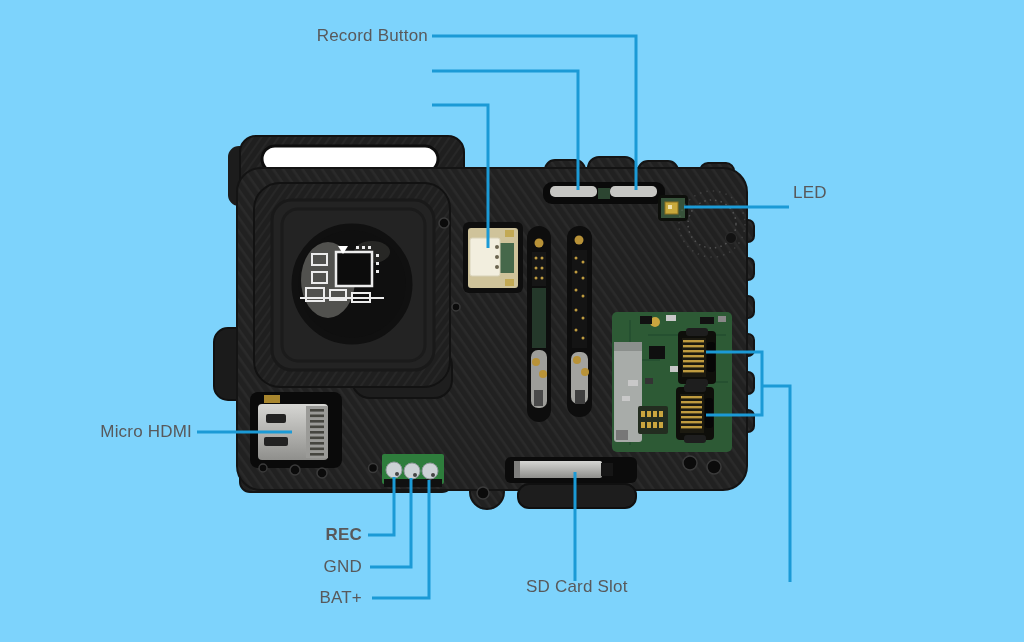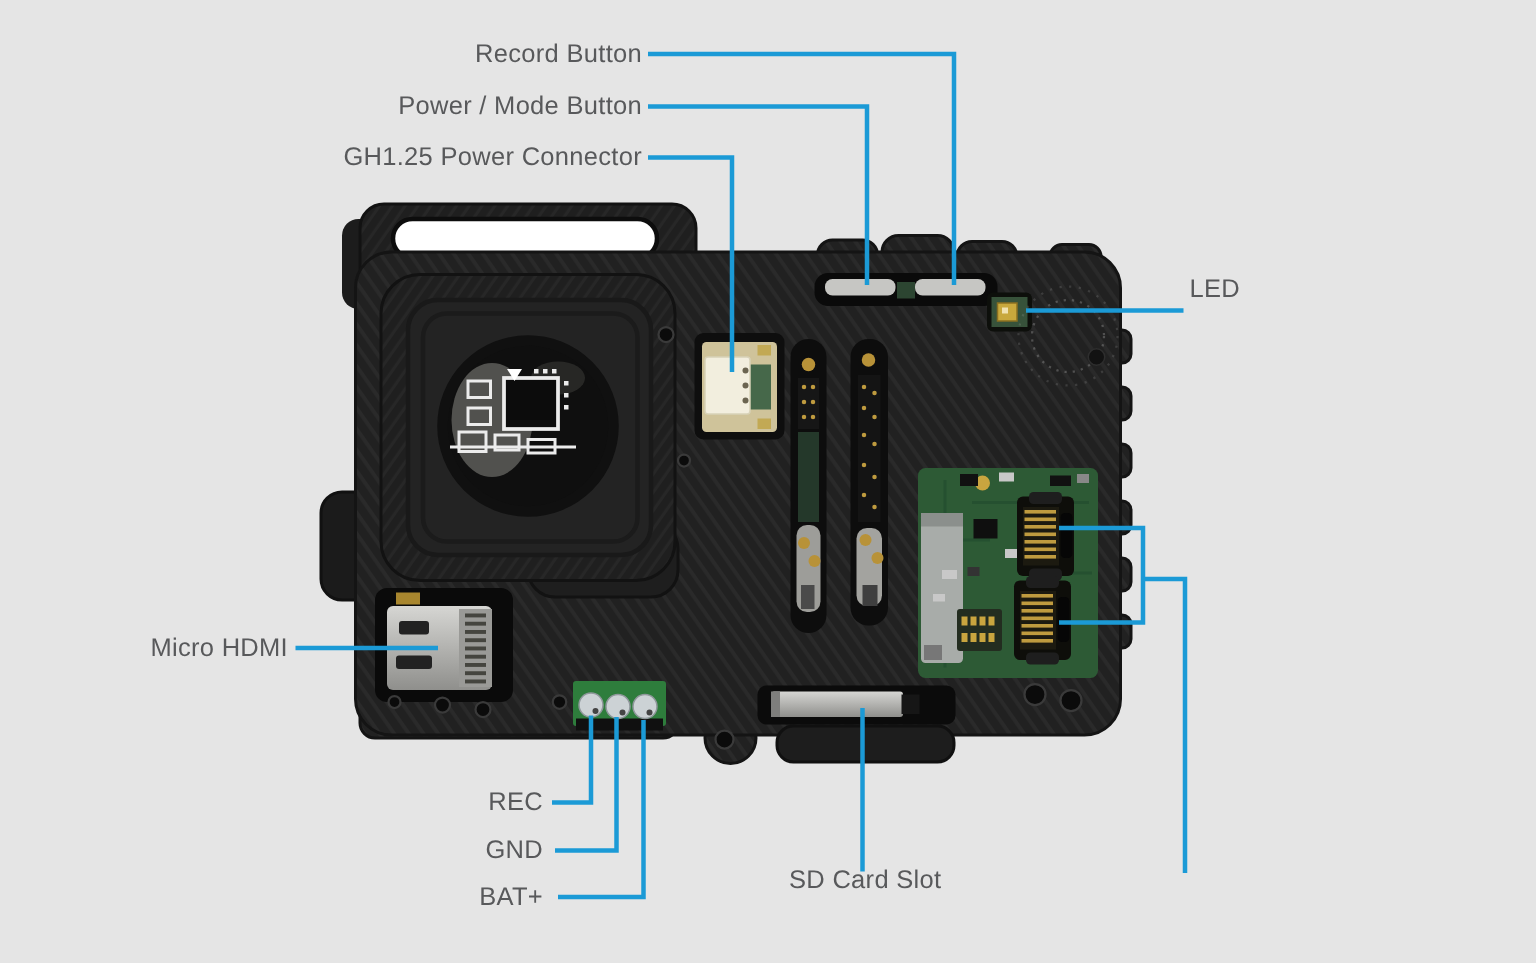--- a/index.html
+++ b/index.html
@@ -5,21 +5,21 @@
   html,body{margin:0;padding:0;background:#fff;}
   #stage{position:relative;width:1024px;height:642px;background:#fff;overflow:hidden;
          font-family:"Liberation Sans",sans-serif;}
   #board-svg{position:absolute;left:0;top:0;}
   .lbl{position:absolute;font:17px/20px "Liberation Sans",sans-serif;color:#58595b;
        white-space:nowrap;letter-spacing:.2px;}
 </style>
 </head>
 <body>
 
-<div id="stage" style="background: #e5e5e5;">
+<div id="stage" style="background: #7dd3fc;">
 
 <svg id="board-svg" width="1024" height="642" viewBox="0 0 1024 642">
   <defs>
     <pattern id="tex" patternUnits="userSpaceOnUse" width="8" height="8" patternTransform="rotate(55)">
       <rect width="8" height="8" fill="#212121"></rect>
       <rect width="8" height="2.5" fill="#2a2a2a"></rect>
     </pattern>
     <pattern id="tex2" patternUnits="userSpaceOnUse" width="7" height="7" patternTransform="rotate(125)">
       <rect width="7" height="7" fill="#1f1f1f"></rect>
       <rect width="7" height="2" fill="#272727"></rect>
@@ -254,22 +254,20 @@
     <path d="M368 535 H394 V477"></path>
     <path d="M370 567 H411 V478"></path>
     <path d="M372 598 H429 V480"></path>
     <path d="M575 472 V581"></path>
     <path d="M706 352 H762 V415 H706"></path>
     <path d="M762 386 H790 V582"></path>
   </g>
 </svg>
 
 <div class="lbl" style="right: 596px; top: 26px; color: rgb(88, 89, 91);">Record Button</div>
-<div class="lbl" style="right: 596px; top: 61px; color: rgb(88, 89, 91);">Power / Mode Button</div>
-<div class="lbl" style="right: 596px; top: 95px; color: rgb(88, 89, 91);">GH1.25 Power Connector</div>
 <div class="lbl" style="left: 793px; top: 183px; color: rgb(88, 89, 91);">LED</div>
 <div class="lbl" style="right: 832px; top: 422px; color: rgb(88, 89, 91);">Micro HDMI</div>
-<div class="lbl" style="right: 662px; top: 525px; color: rgb(88, 89, 91);">REC</div>
+<div class="lbl" style="right: 662px; top: 525px; color: rgb(88, 89, 91); font-weight: bold;">REC</div>
 <div class="lbl" style="right: 662px; top: 557px; color: rgb(88, 89, 91);">GND</div>
 <div class="lbl" style="right: 662px; top: 588px; color: rgb(88, 89, 91);">BAT+</div>
 <div class="lbl" style="left: 526px; top: 577px; color: rgb(88, 89, 91);">SD Card Slot</div>
 
 </div>
 
 </body></html>

